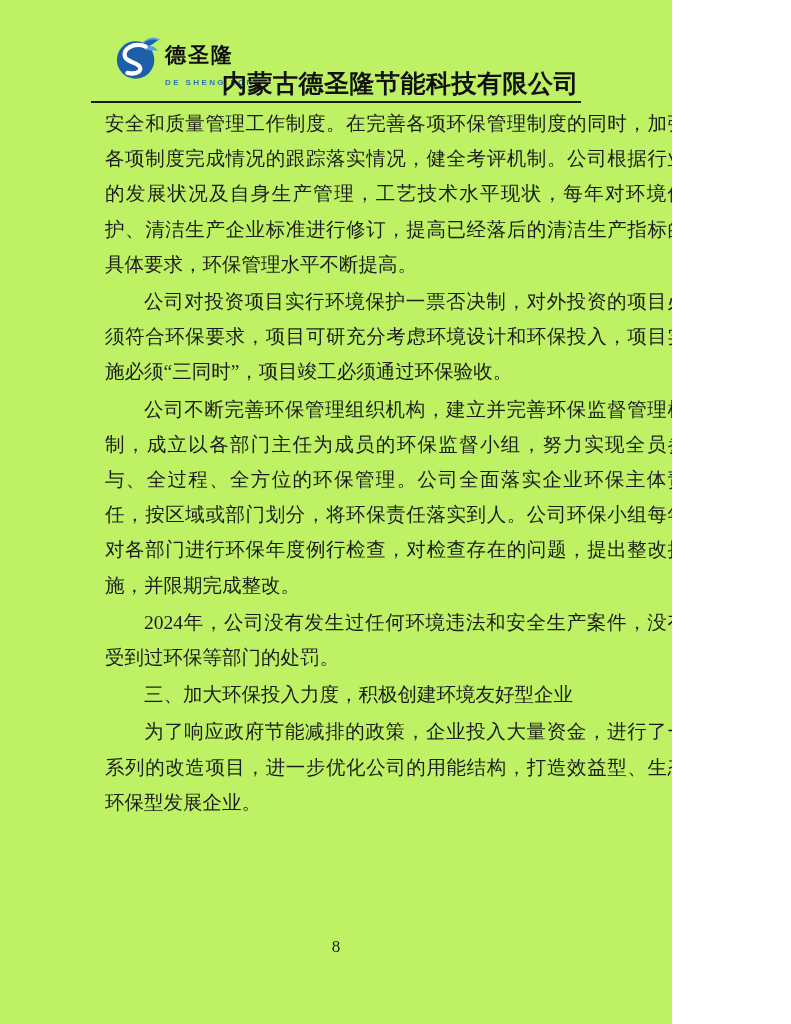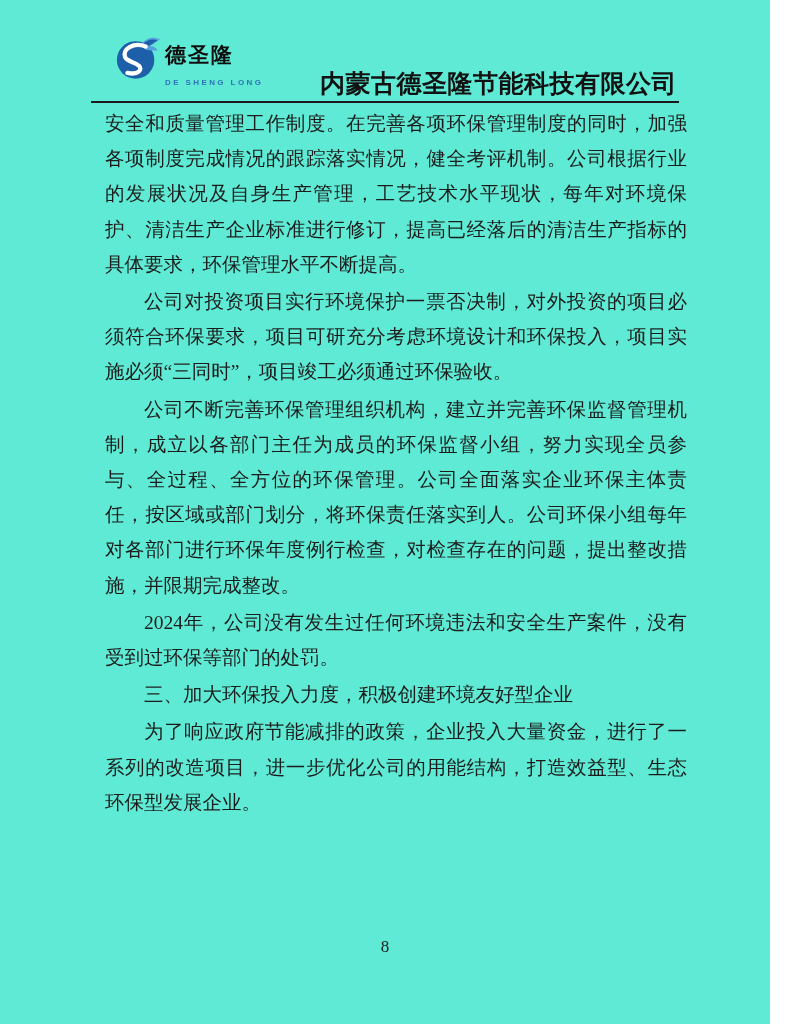--- a/index.html
+++ b/index.html
@@ -1,20 +1,20 @@
 <!DOCTYPE html>
 <html><head>
 <meta charset="utf-8">
 <style>
   html, body { margin: 0; padding: 0; background: #ffffff; }
   .page {
     position: relative;
-    width: 770px;
+    width: 672px;
     height: 1024px;
-    background: #5eead4;
+    background: #bef264;
     font-family: "Liberation Serif", "DejaVu Serif", serif;
     color: #1c1c1c;
     overflow: hidden;
   }
   
   .header {
     position: absolute;
     left: 91px;
     right: 91px;
     top: 33px;

